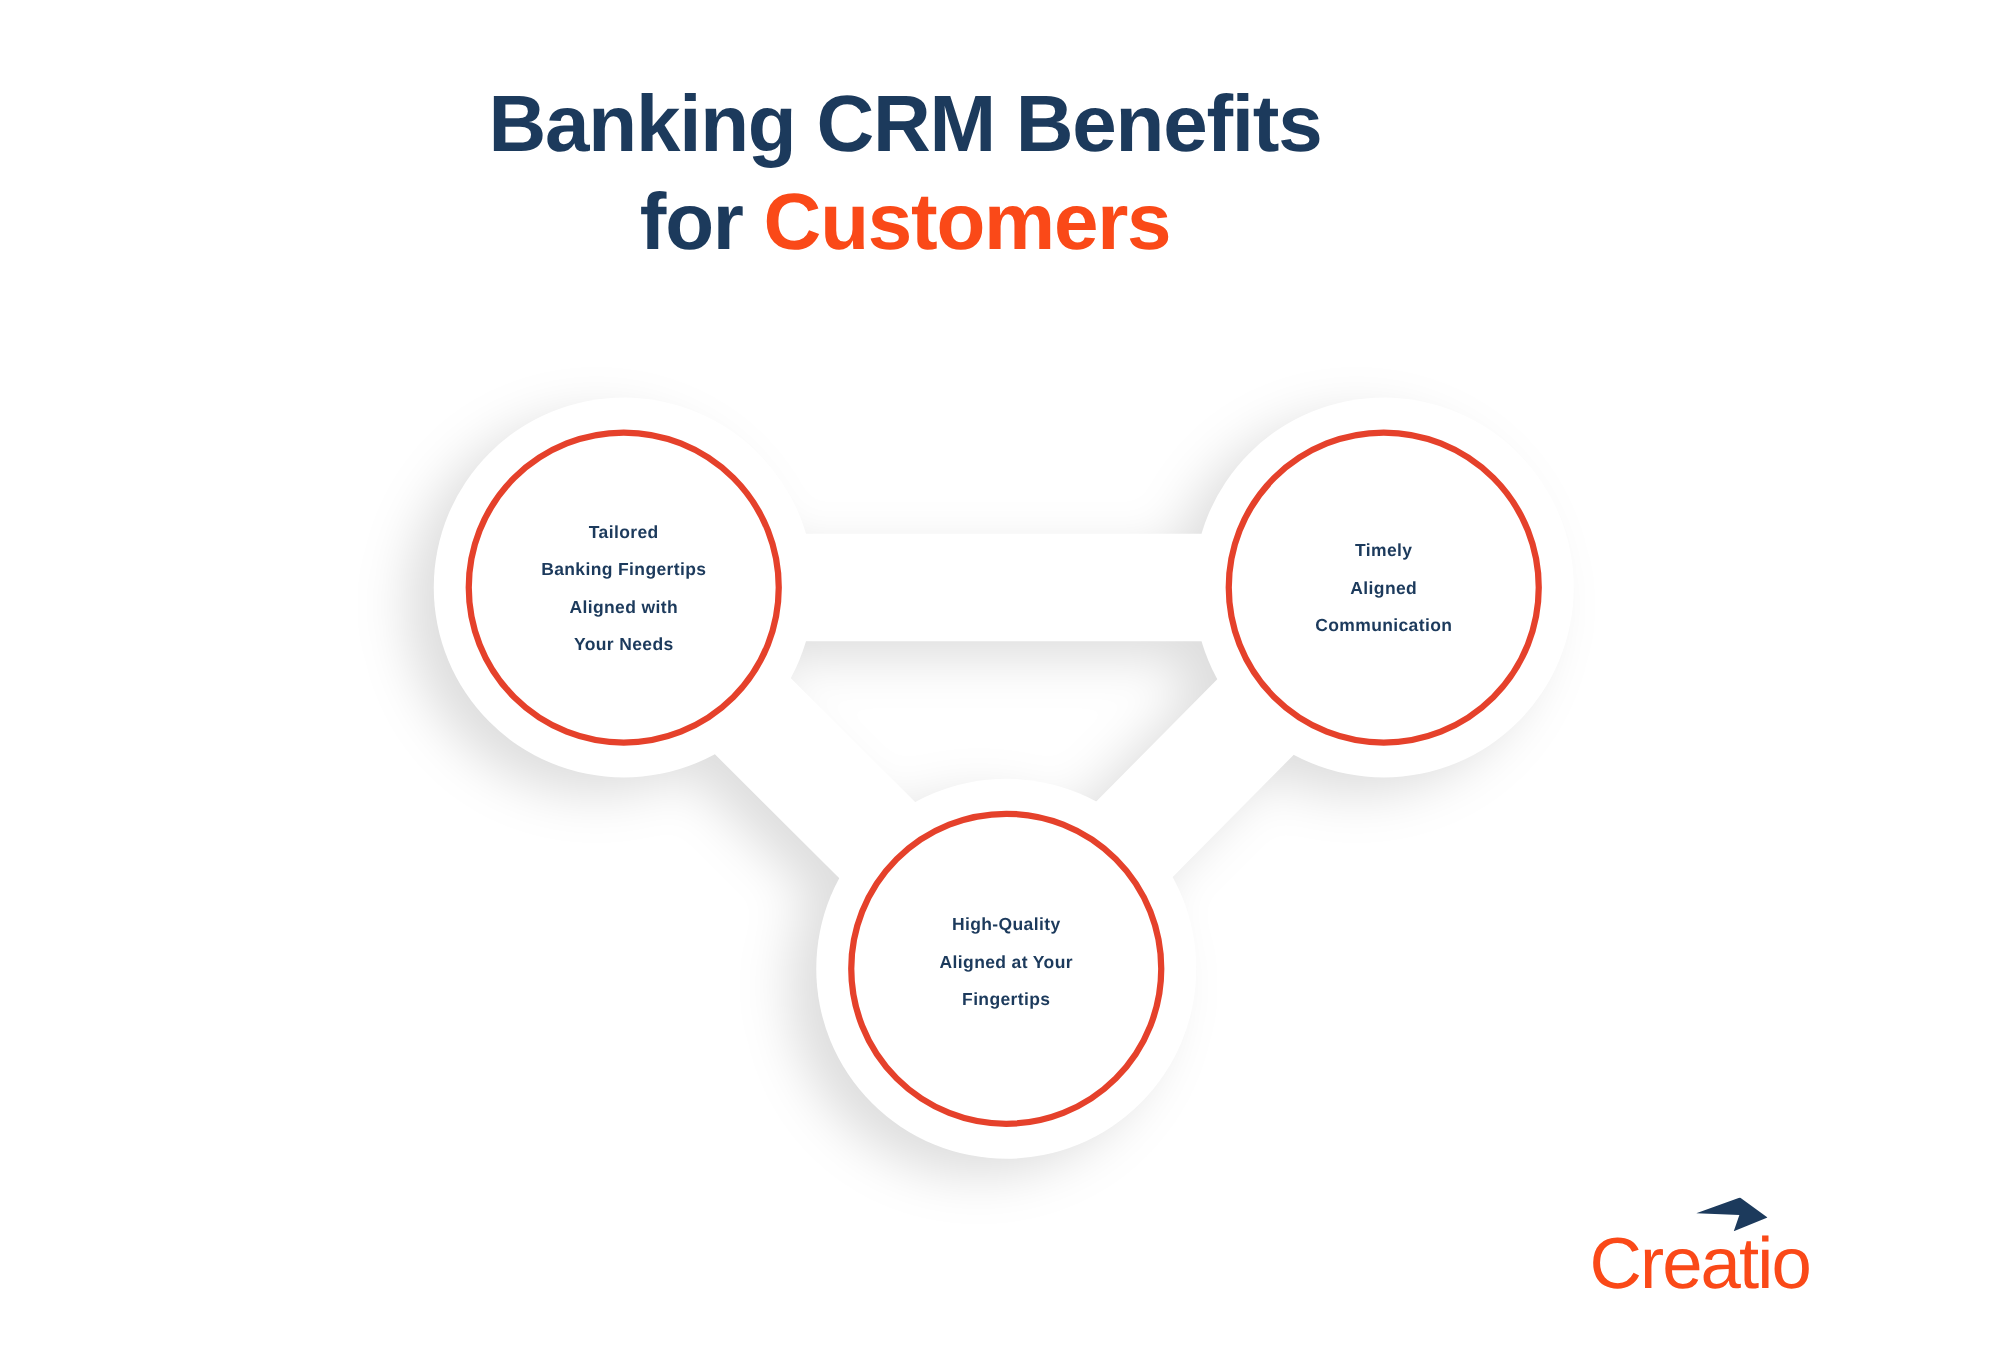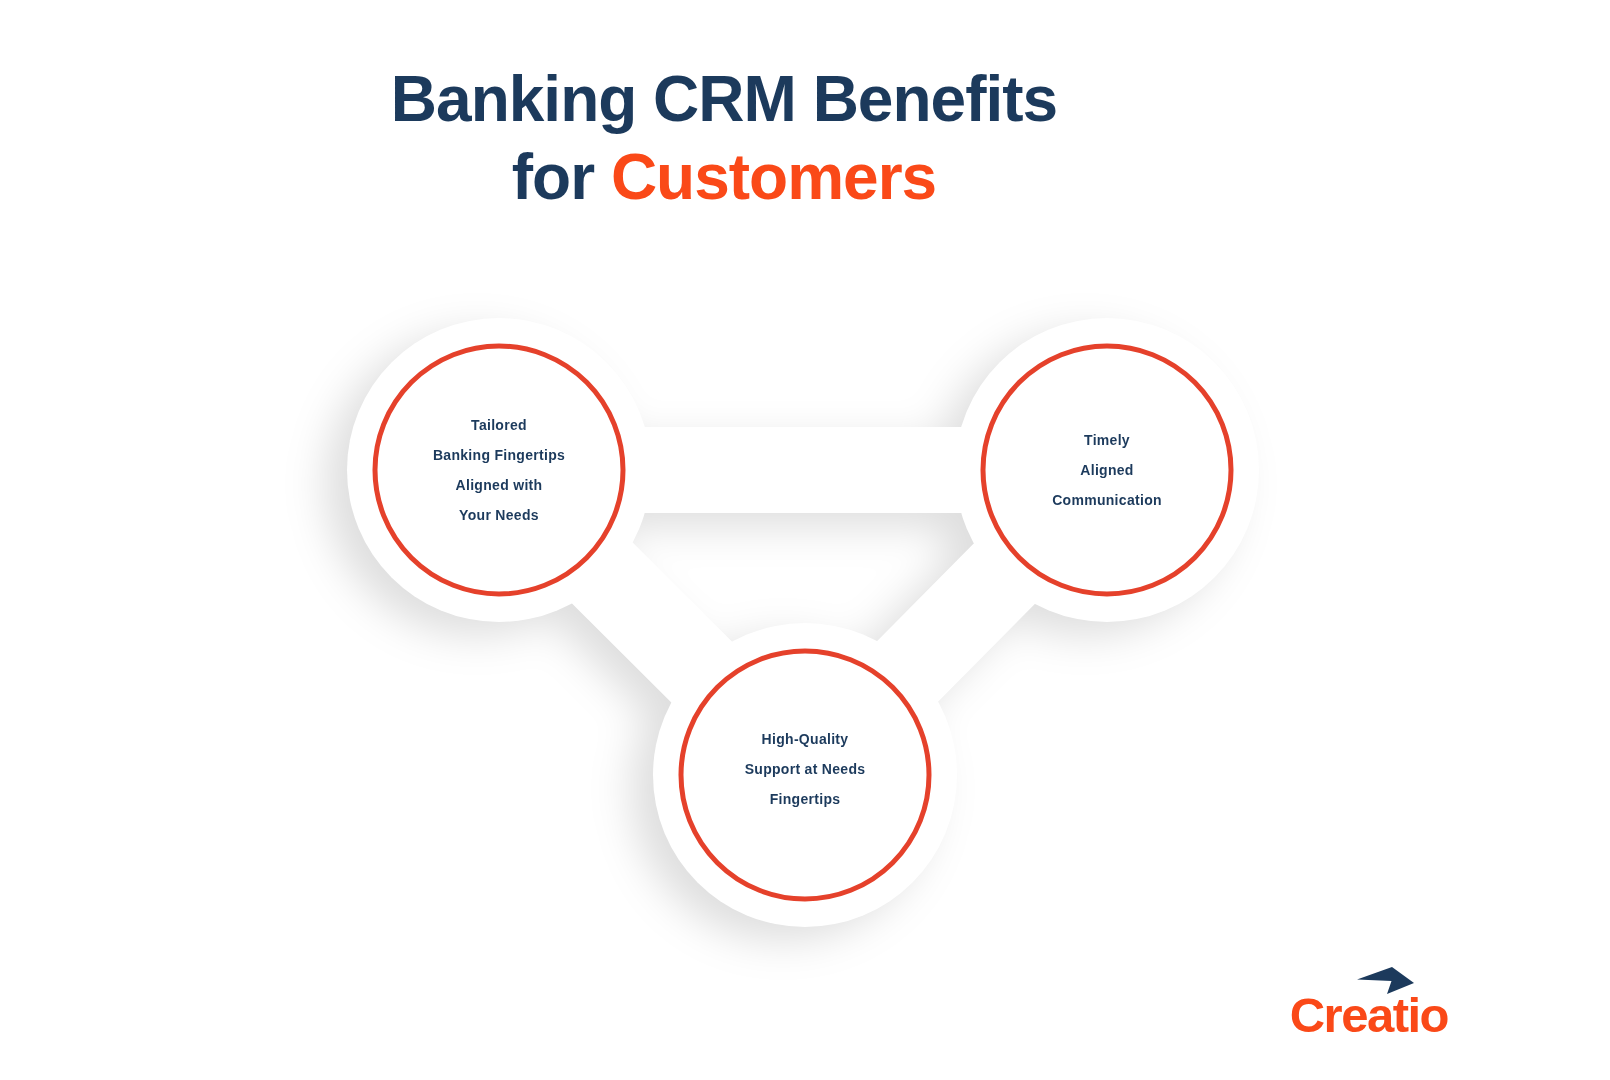--- a/index.html
+++ b/index.html
@@ -55,22 +55,22 @@
 
   
   .logo{
     position:absolute;
     right:32px;
     bottom:40px;
     padding-top:24px;
     display:inline-block;
   }
   .logo-text{
-    font-size:49px;
-    font-weight:700;
+    font-size:58px;
+    font-weight:400;
     letter-spacing:-1.5px;
     color:var(--orange,#FA4918);
     line-height:1;
   }
   .logo-arrow{
     position:absolute;
     top:0;
     right:34px;
     width:57px;
     height:27px;
@@ -128,21 +128,21 @@
   </div>
 
   <div class="node-text n1">
     <div>Timely</div>
     <div>Aligned</div>
     <div>Communication</div>
   </div>
 
   <div class="node-text n2">
     <div>High-Quality</div>
-    <div>Support at Needs</div>
+    <div>Aligned at Your</div>
     <div>Fingertips</div>
   </div>
 
   <div class="logo">
     <svg class="logo-arrow" viewBox="0 0 57 27">
       <polygon points="0,12.5 35,0 57,16 30,27 34.5,14" fill="var(--navy,#1C3A5C)"></polygon>
     </svg>
     <span class="logo-text">Creatio</span>
   </div>
 

